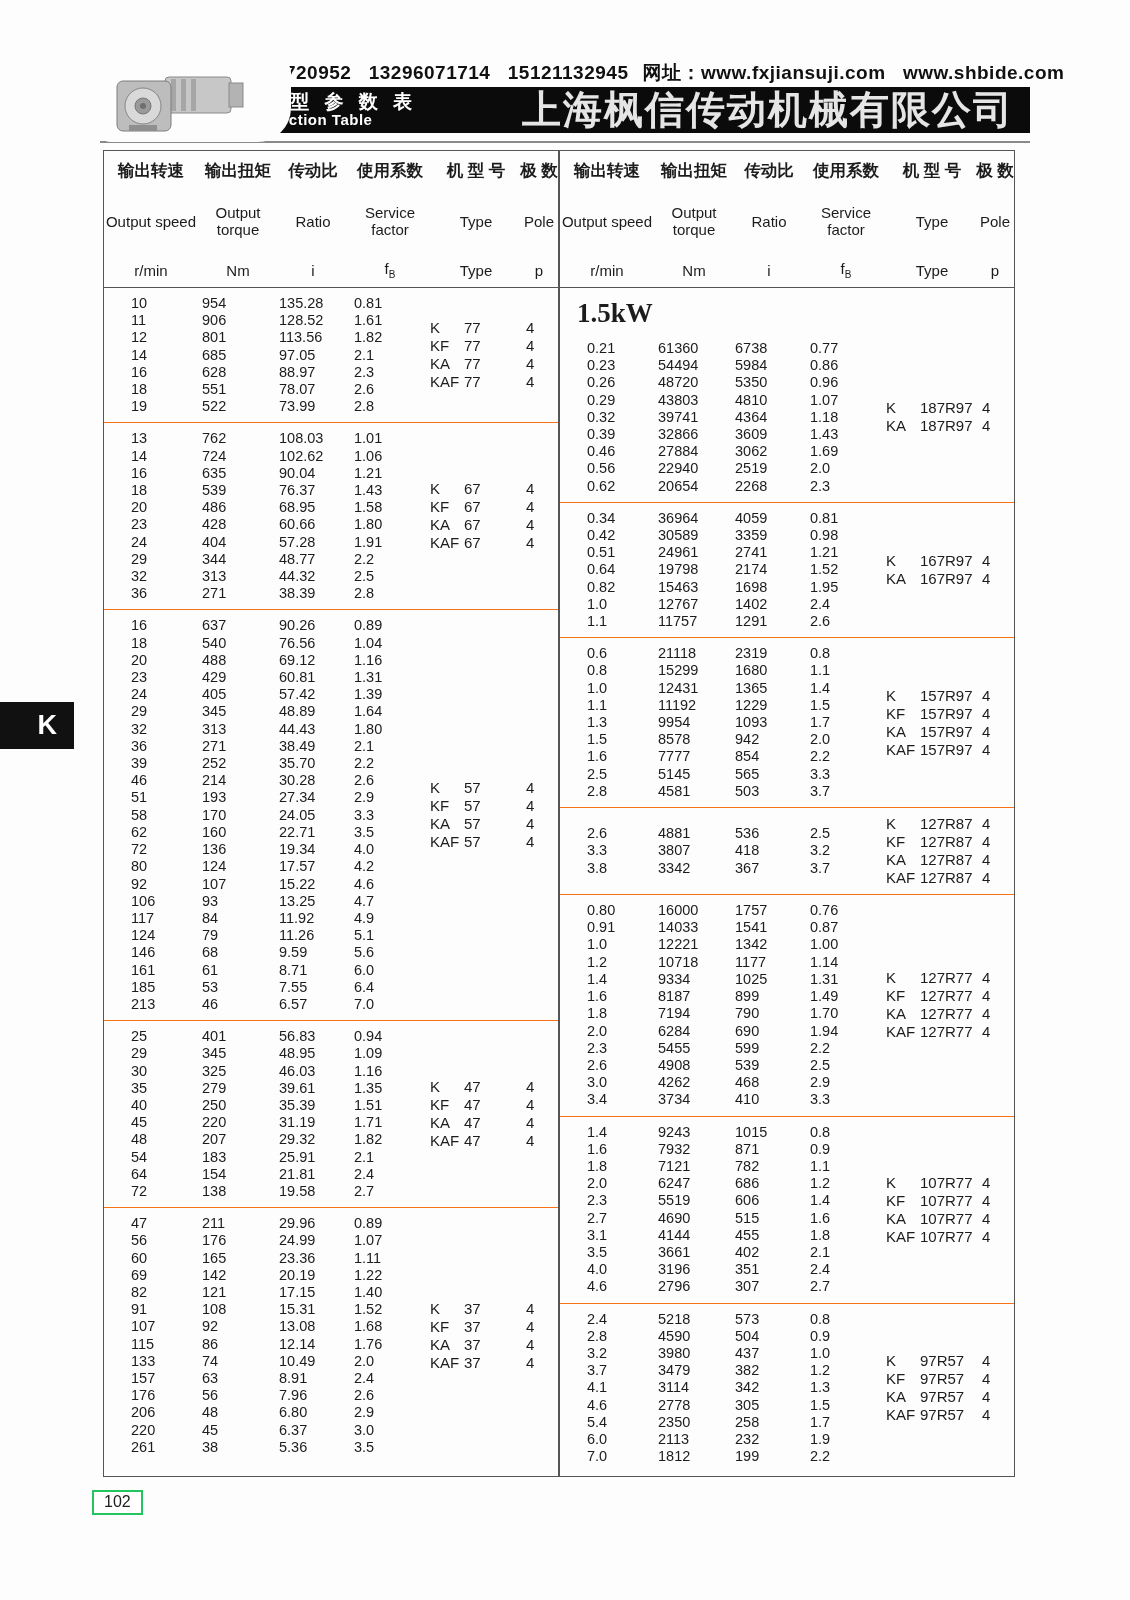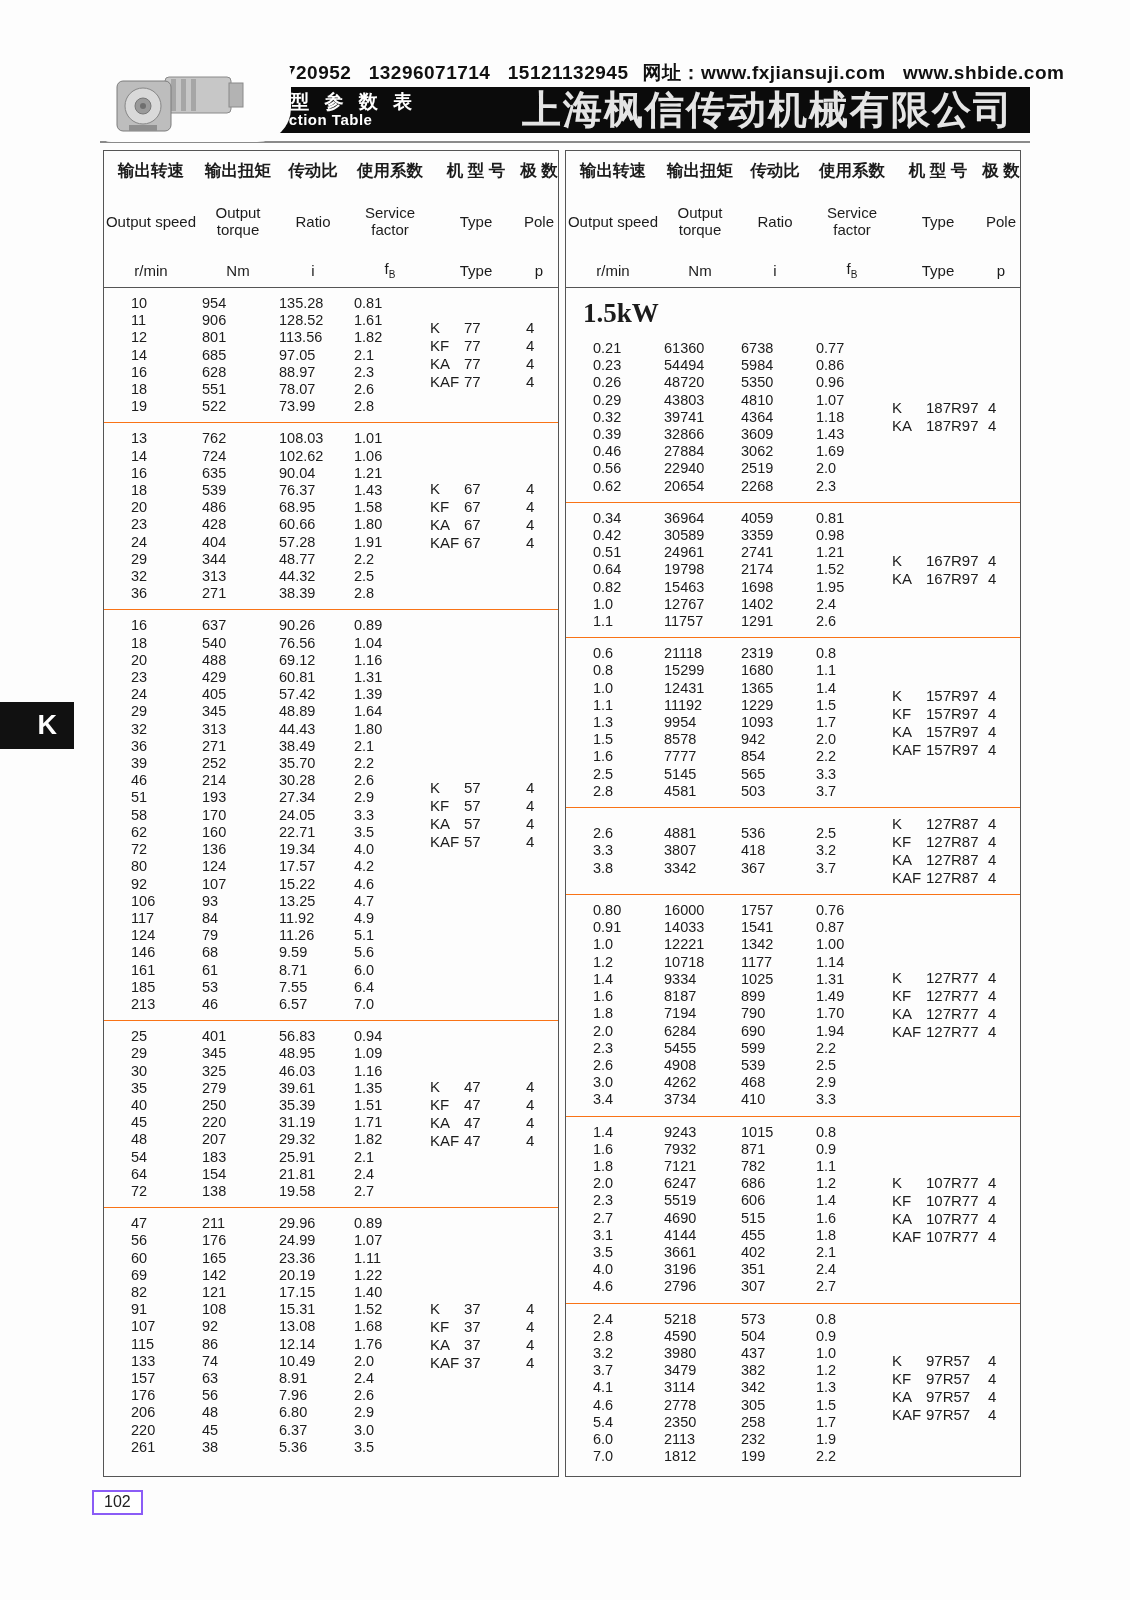--- a/index.html
+++ b/index.html
@@ -41,21 +41,21 @@
   
   .side-tab {
     position:absolute; left:0; top:702px; width:74px; height:47px; background:#111;
     color:#fff; font-size:27px; font-weight:bold;
     display:flex; align-items:center; justify-content:flex-end; padding-right:17px;
     box-sizing:border-box;
   }
 
   
   .tables-region {
-    position:absolute; left:103px; top:150px; display:flex; gap:6px;border-radius:22px;
+    position:absolute; left:103px; top:150px; display:flex; border-radius:22px;
   }
   .table-box {
     width:456px; height:1327px; border:1px solid #555; box-sizing:border-box;
     overflow:hidden; background:#fdfdfd;
   }
   .thead { border-bottom:1px solid #555; padding:9px 0 7px 0; }
   .hrow {
     display:grid; grid-template-columns:94px 80px 70px 84px 88px 38px;
     align-items:center;
   }
@@ -79,21 +79,21 @@
     padding-left:27px; line-height:17.2px; font-size:14.5px;
   }
   .types { width:122px; }
   .trow { display:flex; line-height:18px; font-size:15px; white-space:pre; }
   .model { display:flex; width:96px; }
   .model .prefix { width:34px; }
   .pole { width:24px; }
 
   
   .page-num {
-    position:absolute; left:92px; top:1490px; border:2px solid #8b5cf6;
+    position:absolute; left:92px; top:1490px; border:2px solid #22c55e;
     padding:1px 10px 2px 10px; font-size:16px; color:#222; background:#fff;
   }
 </style>
 </head>
 <body>
 
 <div class="page">
 
   <div class="contact">
     <span>手机：15026720952   13296071714   15121132945</span><span>网址：www.fxjiansuji.com   www.shbide.com</span>

